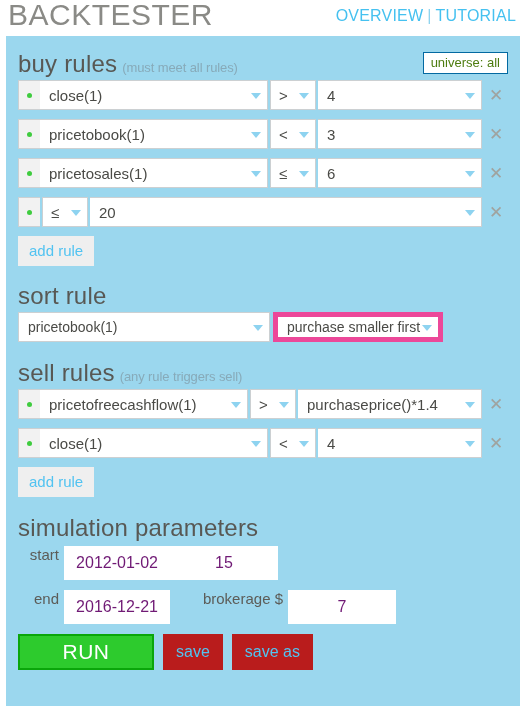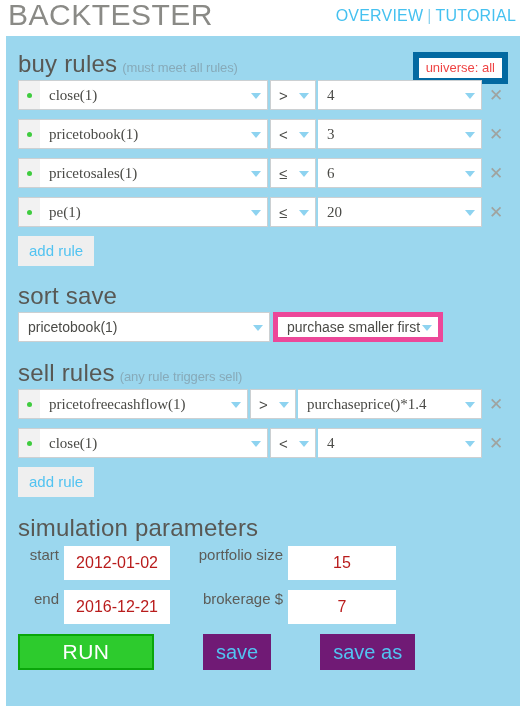--- a/index.html
+++ b/index.html
@@ -71,22 +71,22 @@
   .section-note {
     font-size: 13px;
     color: #87aab9;
     margin-left: 5px;
     letter-spacing: -0.1px;
   }
   .universe-badge {
     position: absolute;
     right: 2px; top: 8px;
     background: #ffffff;
-    border: 6px solid #0369a1;
-    color: #ef4444;
+    border: 1px solid #0369a1;
+    color: #4d7c0f;
     font-size: 13px;
     padding: 3px 7px 4px 7px;
     line-height: 1;
   }
 
   
   .rule-row {
     display: flex;
     align-items: stretch;
     height: 30px;
@@ -114,21 +114,20 @@
     border-radius: 50%;
     background: #3fcc3f;
     display: block;
   }
   .field-cell {
     border-left: none;
     padding-left: 9px;
     padding-right: 20px;
     overflow: hidden;
     white-space: nowrap;
-    font-family: Liberation Serif, serif;
   }
   .field-metric { width: 228px; flex: none; }
   .field-metric-sell { width: 208px; flex: none; }
   .op-cell {
     width: 46px;
     flex: none;
     justify-content: flex-start;
     padding-left: 8px;
     margin-left: 2px;
     padding-right: 16px;
@@ -211,52 +210,51 @@
     text-align: right;
     padding-right: 5px;
   }
   .lbl-start { width: 46px; }
   .lbl-portfolio { width: 118px; }
   .sim-input {
     background: #ffffff;
     border: none;
     height: 34px;
     font-size: 16px;
-    color: #b91c1c;
+    color: #701a75;
     padding: 0 8px;
     display: flex;
     align-items: center;
   }
   .in-date { width: 106px; justify-content: center; }
   .in-num { width: 108px; justify-content: center; }
 
   
   .btn-row {
     display: flex;
     align-items: stretch;
     margin-top: 6px;
-    gap: 40px;
   }
   .run-btn {
     width: 136px;
     height: 36px;
     background: #2dcb2d;
     border: 2px solid #0aa60a;
     color: #ffffff;
     font-size: 21px;
     display: flex;
     align-items: center;
     justify-content: center;
     cursor: pointer;
     letter-spacing: 0.5px;
   }
   .save-btn {
-    background: #701a75;
+    background: #b91c1c;
     color: #52c3f1;
-    font-size: 20px;
+    font-size: 16px;
     height: 36px;
     display: flex;
     align-items: center;
     justify-content: center;
     padding: 0 13px;
     margin-left: 9px;
     cursor: pointer;
   }
 </style>
 </head>
@@ -334,43 +332,39 @@
           <span>6</span>
           <span class="caret"></span>
         </div>
         <div class="cell del-cell">✕</div>
       </div>
 
       <div class="rule-row">
         <div class="cell dot-cell">
             <span class="dot"></span>
           </div>
-        <div class="cell field-cell field-metric">
-          <span>pe(1)</span>
-          <span class="caret"></span>
-        </div>
         <div class="cell op-cell">
           <span>≤</span>
           <span class="caret"></span>
         </div>
         <div class="cell field-cell value-cell">
           <span>20</span>
           <span class="caret"></span>
         </div>
         <div class="cell del-cell">✕</div>
       </div>
 
     </div>
 
     <div>
       <span class="flat-btn">add rule</span>
     </div>
 
     <div class="section-head" style="padding-top:16px;">
-      <span class="section-title">sort save</span>
+      <span class="section-title">sort rule</span>
     </div>
     <div class="sort-row">
       <div class="sort-metric">
         <span>pricetobook(1)</span>
         <span class="caret"></span>
       </div>
       <div class="sort-dir">
         <span>purchase smaller first</span>
         <span class="caret"></span>
       </div>
@@ -427,21 +421,20 @@
     </div>
 
     <div class="section-head" style="padding-top:17px;">
       <span class="section-title">simulation parameters</span>
     </div>
 
     <div class="sim-grid">
       <div class="sim-row">
         <div class="sim-label lbl-start">start</div>
         <div class="sim-input in-date">2012-01-02</div>
-        <div class="sim-label lbl-portfolio">portfolio size</div>
         <div class="sim-input in-num">15</div>
       </div>
       <div class="sim-row">
         <div class="sim-label lbl-start">end</div>
         <div class="sim-input in-date">2016-12-21</div>
         <div class="sim-label lbl-portfolio">brokerage $</div>
         <div class="sim-input in-num">7</div>
       </div>
     </div>
 

